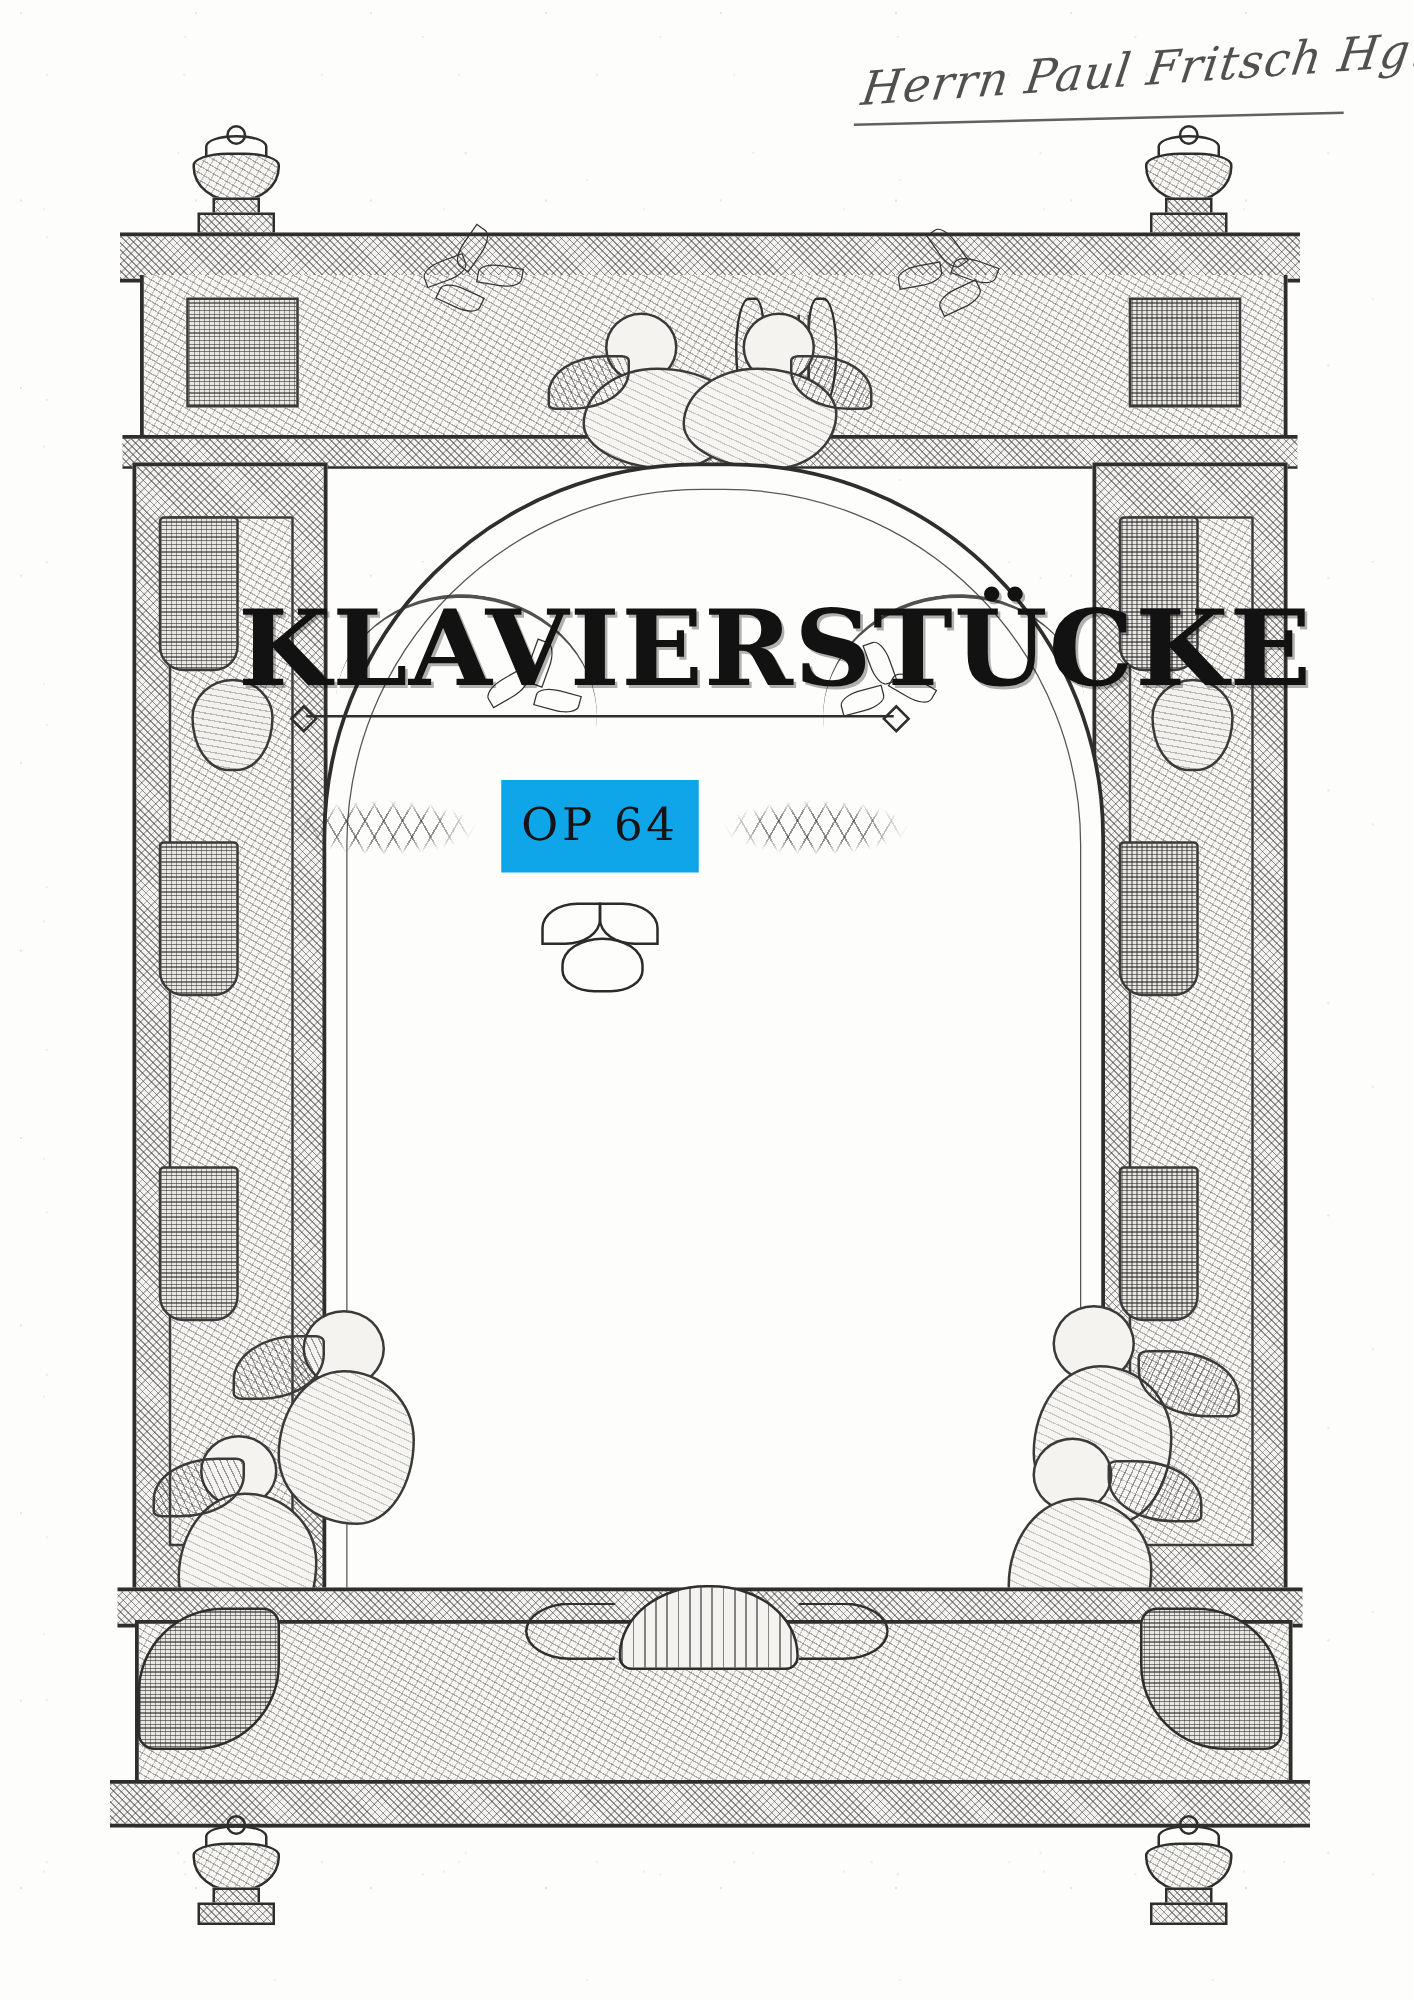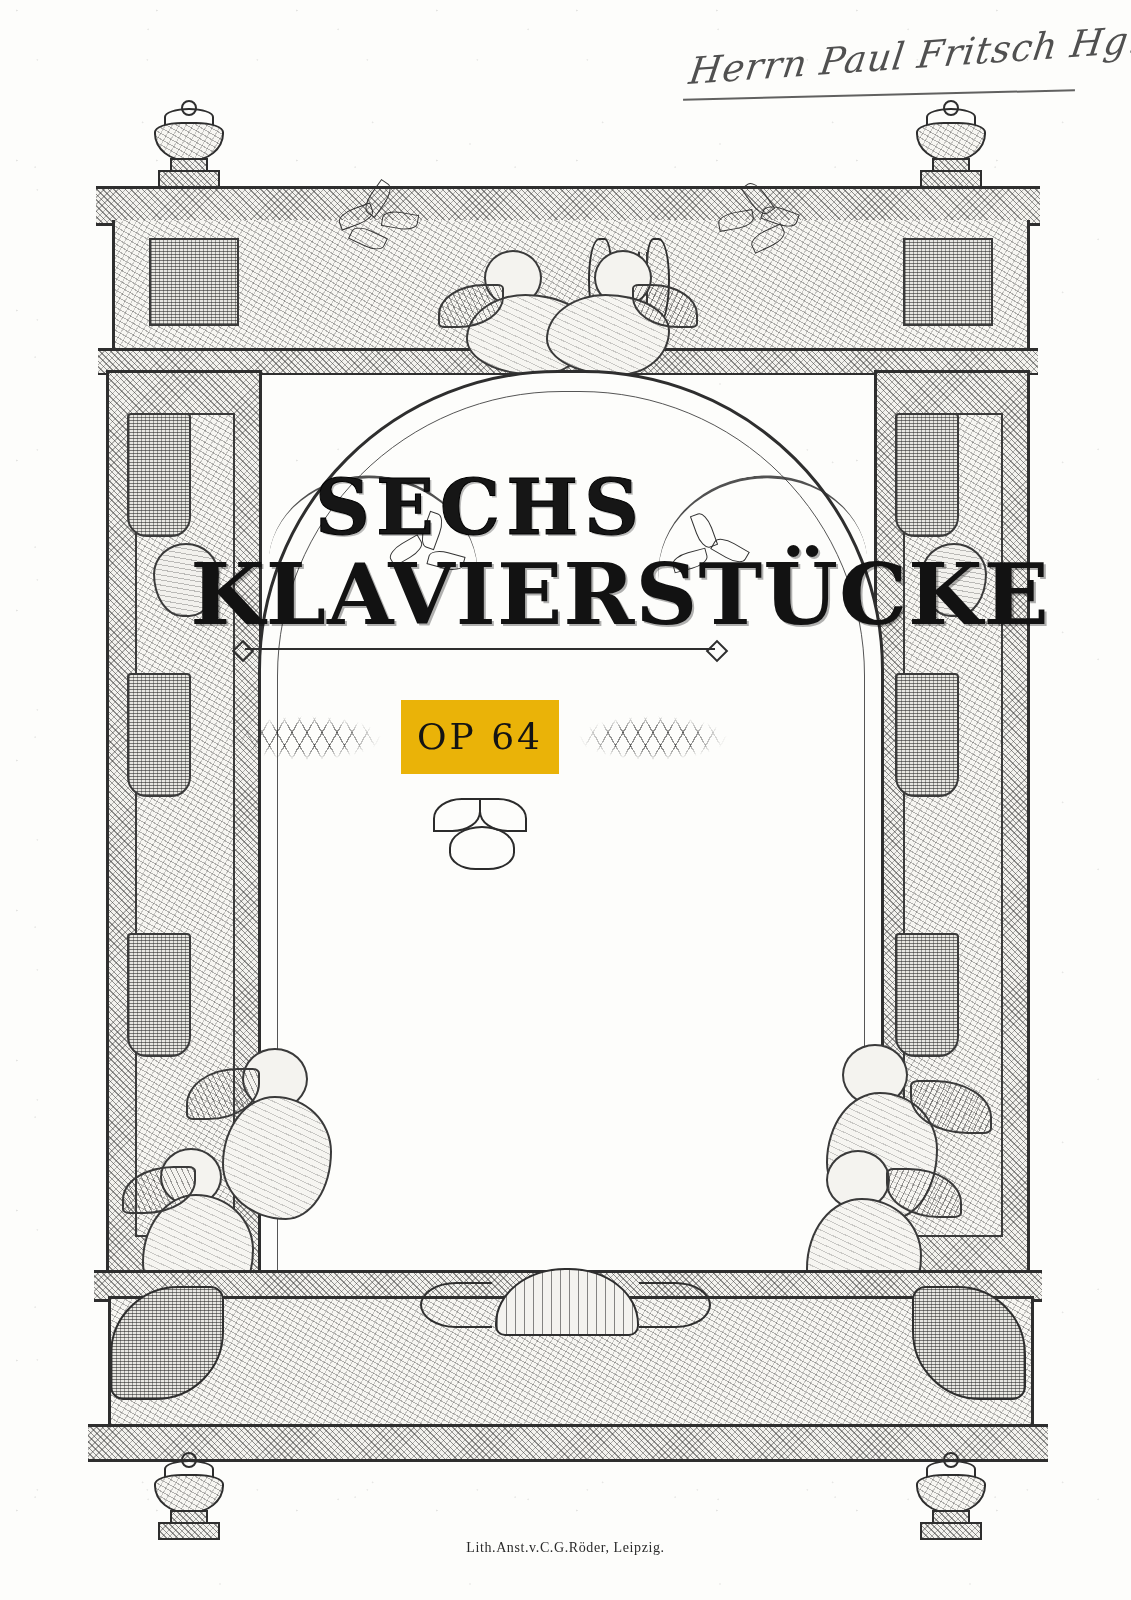--- a/index.html
+++ b/index.html
@@ -434,21 +434,21 @@
     height: 74px;
   }
   .t-opus {
     font-family: "DejaVu Serif", serif;
     font-size: 36px;
     letter-spacing: 3px;
     color: #141414;
     line-height: 74px;
     position: relative;
     z-index: 3;
-    background: #eab308;
+    background: #0ea5e9;
     padding: 0 16px;
     display: inline-block;
   }
   .opus-wing {
     position: absolute;
     top: 16px;
     width: 150px; height: 44px;
     background-image:
       repeating-linear-gradient(60deg, rgba(35,35,35,.5) 0 1.3px, rgba(255,255,255,0) 1.3px 13px),
       repeating-linear-gradient(-60deg, rgba(35,35,35,.5) 0 1.3px, rgba(255,255,255,0) 1.3px 13px);
@@ -692,35 +692,33 @@
         <div class="foot engrave"></div>
         <div class="plinth engrave"></div>
     </div>
   </div>
 
   <div class="shell-scroll l"></div>
   <div class="shell-fan"></div>
   <div class="shell-scroll r"></div>
 
   <div class="title-block">
-    <div class="t-sechs">SECHS</div>
     <div class="t-klavier">KLAVIERSTÜCKE</div>
     <div class="rule-ornate"></div>
 
 
 
     <div class="opus-row">
       <div class="opus-wing l"></div>
       <span class="t-opus">OP 64</span>
       <div class="opus-wing r"></div>
     </div>
 
     <div class="tail-orn">
       <span class="c1"></span>
         <span class="c2"></span>
         <span class="c3"></span>
     </div>
   </div>
 
 
-  <div class="printer-credit">Lith.Anst.v.C.G.Röder, Leipzig.</div>
 
 </div>
 
 </body></html>

